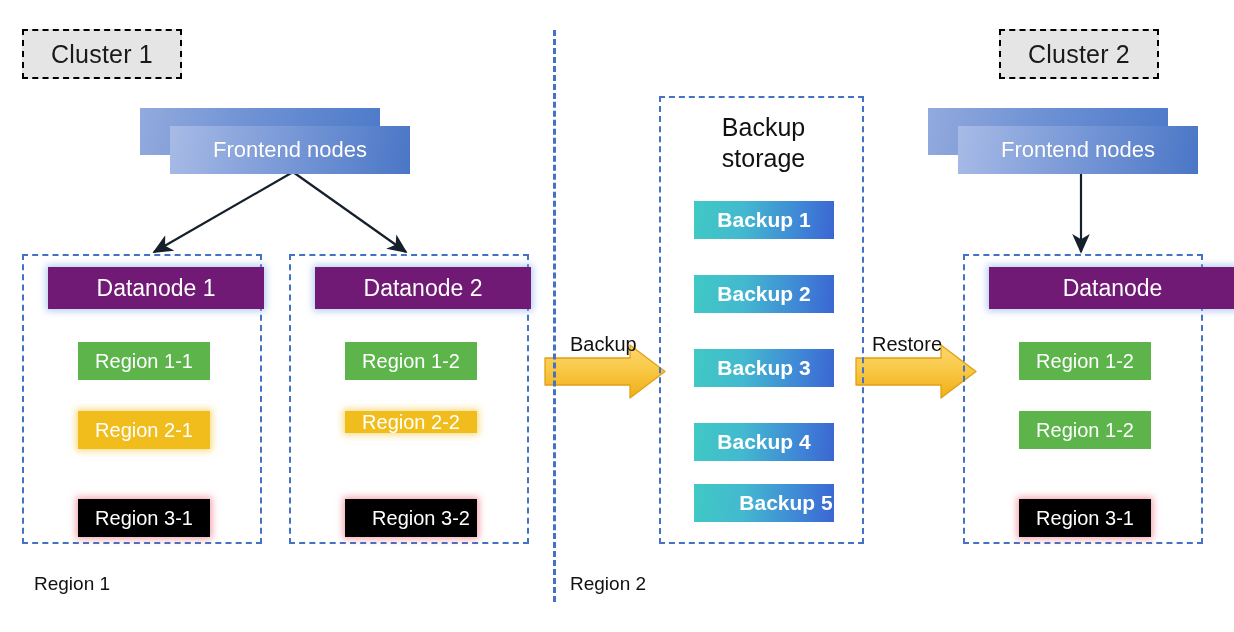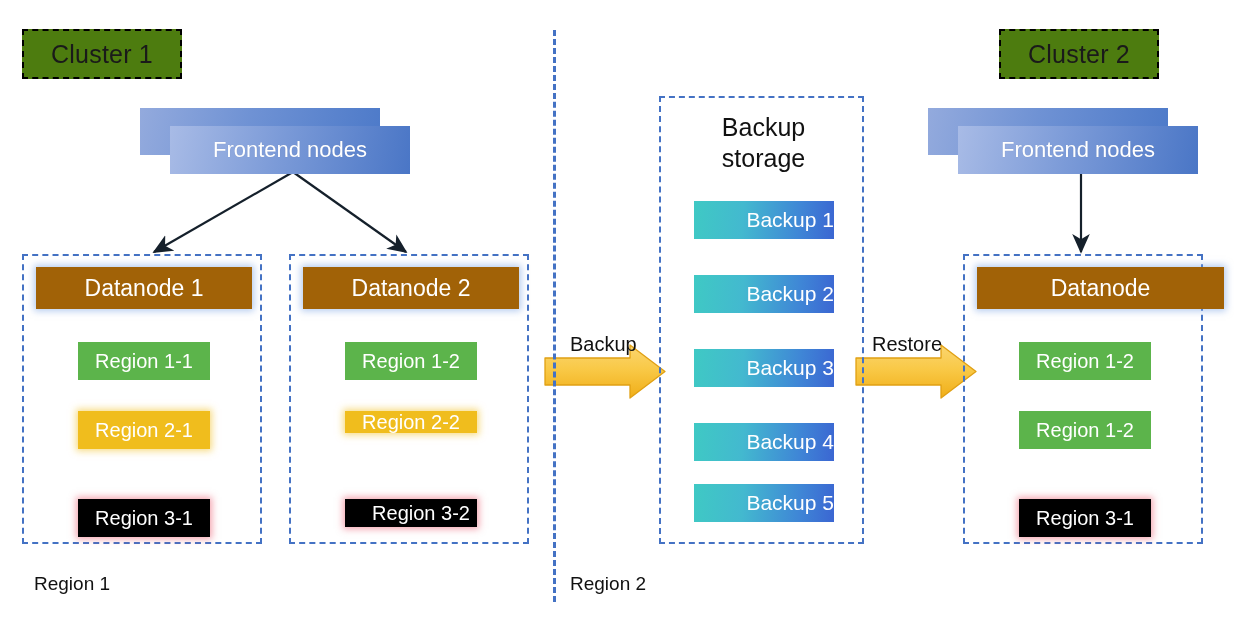--- a/index.html
+++ b/index.html
@@ -15,21 +15,21 @@
     width: 1234px;
     height: 632px;
     background: #ffffff;
     overflow: hidden;
   }
   .abs { position: absolute; }
 
   
   .cluster-chip {
     border: 2px dashed #000000;
-    background: #4d7c0f;
+    background: #e5e5e5;
     color: #1a1a1a;
     font-size: 25px;
     display: flex;
     align-items: center;
     justify-content: center;
     box-sizing: border-box;
     letter-spacing: 0.2px;
   }
 
   
@@ -50,28 +50,29 @@
 
   
   .dash-box {
     border: 2px dashed #4472c4;
     box-sizing: border-box;
     background: transparent;
   }
 
   
   .datanode-hdr {
-    background: #a16207;
+    background: #701a75;
     color: #ffffff;
     font-size: 23px;
     display: flex;
     align-items: center;
     justify-content: center;
     box-sizing: border-box;
     box-shadow: 0 0 7px 2px rgba(120,160,225,0.55);
+    margin-left: 12px;
   }
 
   
   .region {
     color: #ffffff;
     font-size: 20px;
     display: flex;
     align-items: center;
     justify-content: center;
     box-sizing: border-box;
@@ -80,22 +81,23 @@
   .region.yellow { background: #f0bd1d; box-shadow: 0 0 7px 2px rgba(240,189,29,0.55); }
   .region.red    { background: #000000; box-shadow: 0 0 7px 2px rgba(234,74,95,0.5); margin-top: 20px; }
 
   
   .backup-chip {
     background: linear-gradient(95deg, #3fc9c4 0%, #43b9cf 35%, #3f86d6 75%, #3b66d2 100%);
     color: #ffffff;
     font-size: 21px;
     display: flex;
     align-items: center;
-    justify-content: flex-end;
-    box-sizing: border-box;
+    justify-content: center;
+    box-sizing: border-box;
+    font-weight: bold;
   }
 
   
   .plain-label {
     color: #111111;
     font-size: 19px;
     white-space: nowrap;
   }
   .storage-title {
     color: #111111;
@@ -181,21 +183,21 @@
   <div class="abs dash-box" style="left:289px; top:254px; width:240px; height:290px;">
     <div class="abs datanode-hdr" style="left:12px; top:11px; width:216px; height:42px;">
       <span>Datanode 2</span>
     </div>
     <div class="abs region green" style="left:54px; top:86px; width:132px; height:38px;">
       <span>Region 1-2</span>
     </div>
     <div class="abs region yellow" style="left:54px; top:155px; width:132px; height:22px;">
       <span>Region 2-2</span>
     </div>
-    <div class="abs region red" style="left:54px; top:223px; width:132px; height:28px;padding-left:20px;">
+    <div class="abs region red" style="left:54px; top:223px; width:132px; height:38px;padding-left:20px;">
       <span>Region 3-2</span>
     </div>
   </div>
 
   <div class="abs plain-label" style="left:34px; top:573px;">Region 1</div>
 
   <div class="abs arrow-label" style="left:570px; top:333px;">Backup</div>
 
   <div class="abs dash-box" style="left:659px; top:96px; width:205px; height:448px;">
     <div class="abs storage-title" style="left:0px; top:14px; width:205px;">

